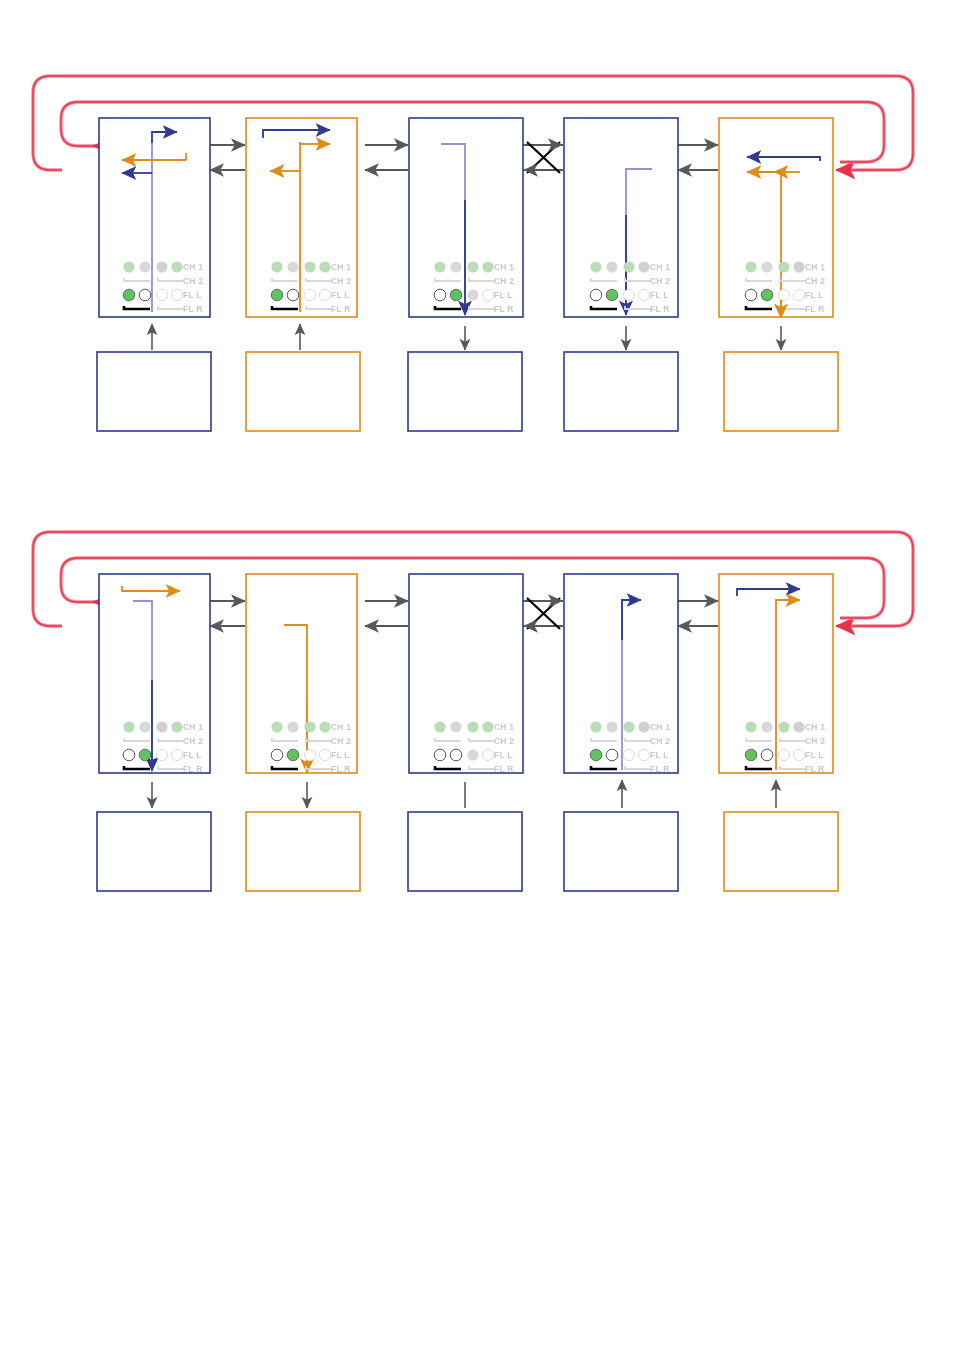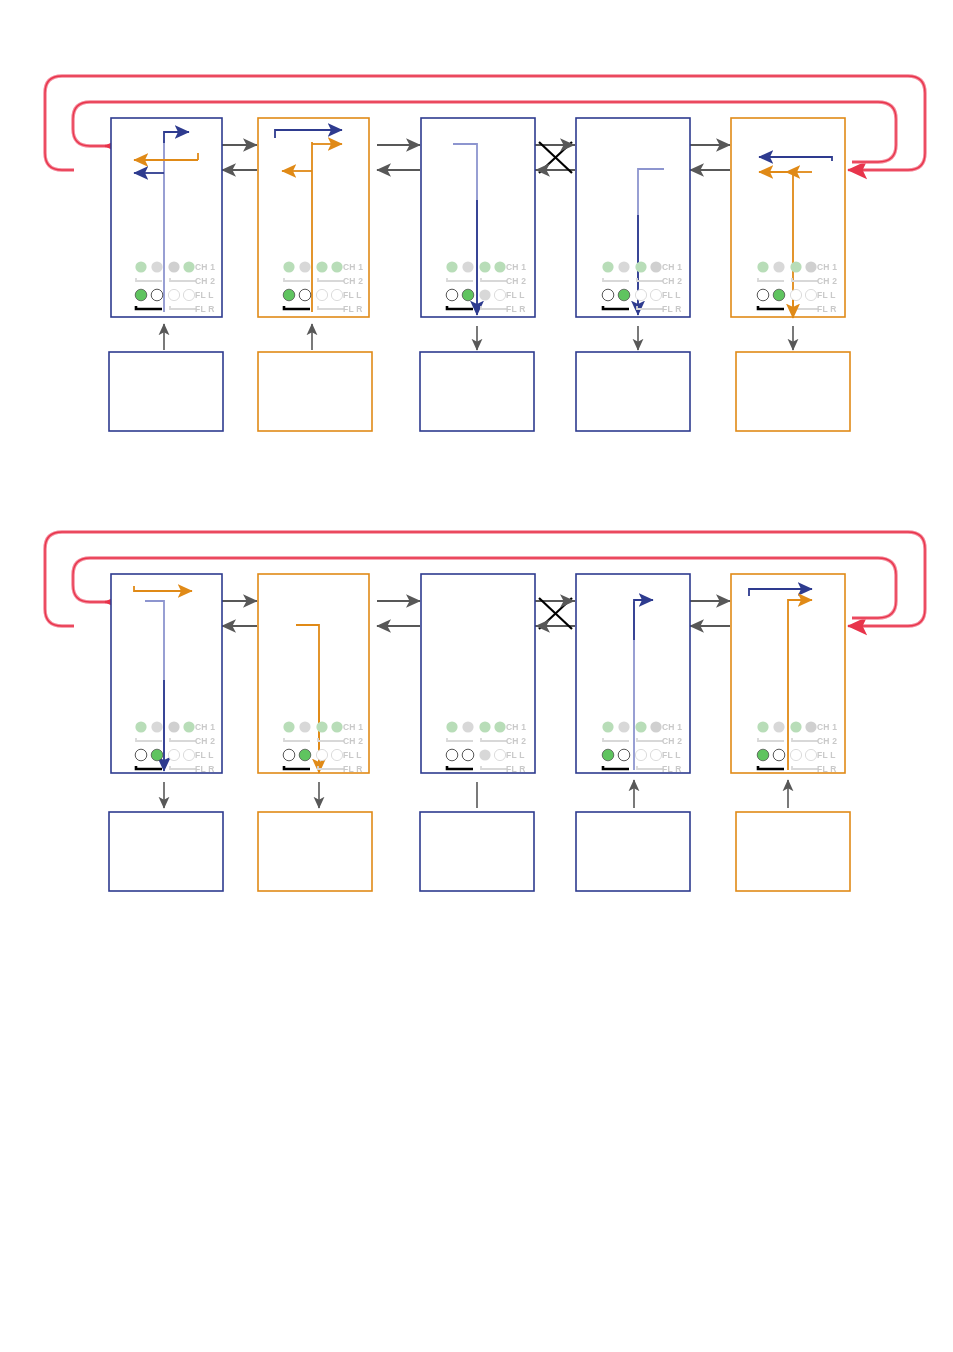--- a/index.html
+++ b/index.html
@@ -12,21 +12,20 @@
     height: 1352px;
     font-family: "Liberation Sans", sans-serif;
     position: relative;
     overflow: hidden;
   }
   #diagram-root {
     position: absolute;
     left: 0; top: 0;
     width: 817px;
     height: 1352px;
-    margin-left: 12px;
   }
   svg.diagram-svg {
     display: block;
     width: 953px;
     height: 1352px;
   }
   .led-label {
     font-family: "Liberation Sans", sans-serif;
     font-size: 8.5px;
     font-weight: bold;

